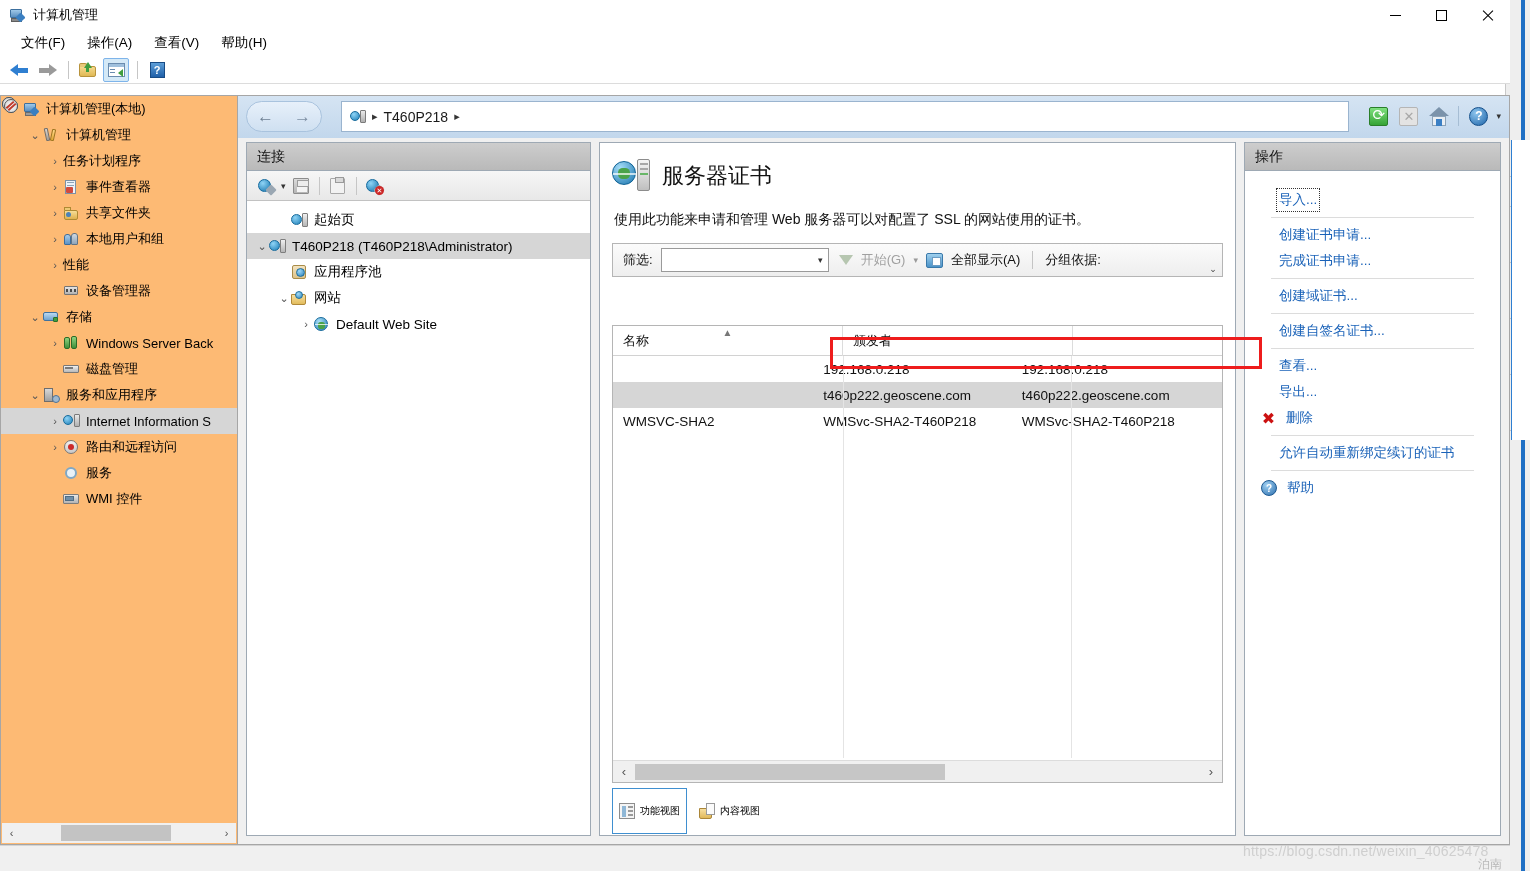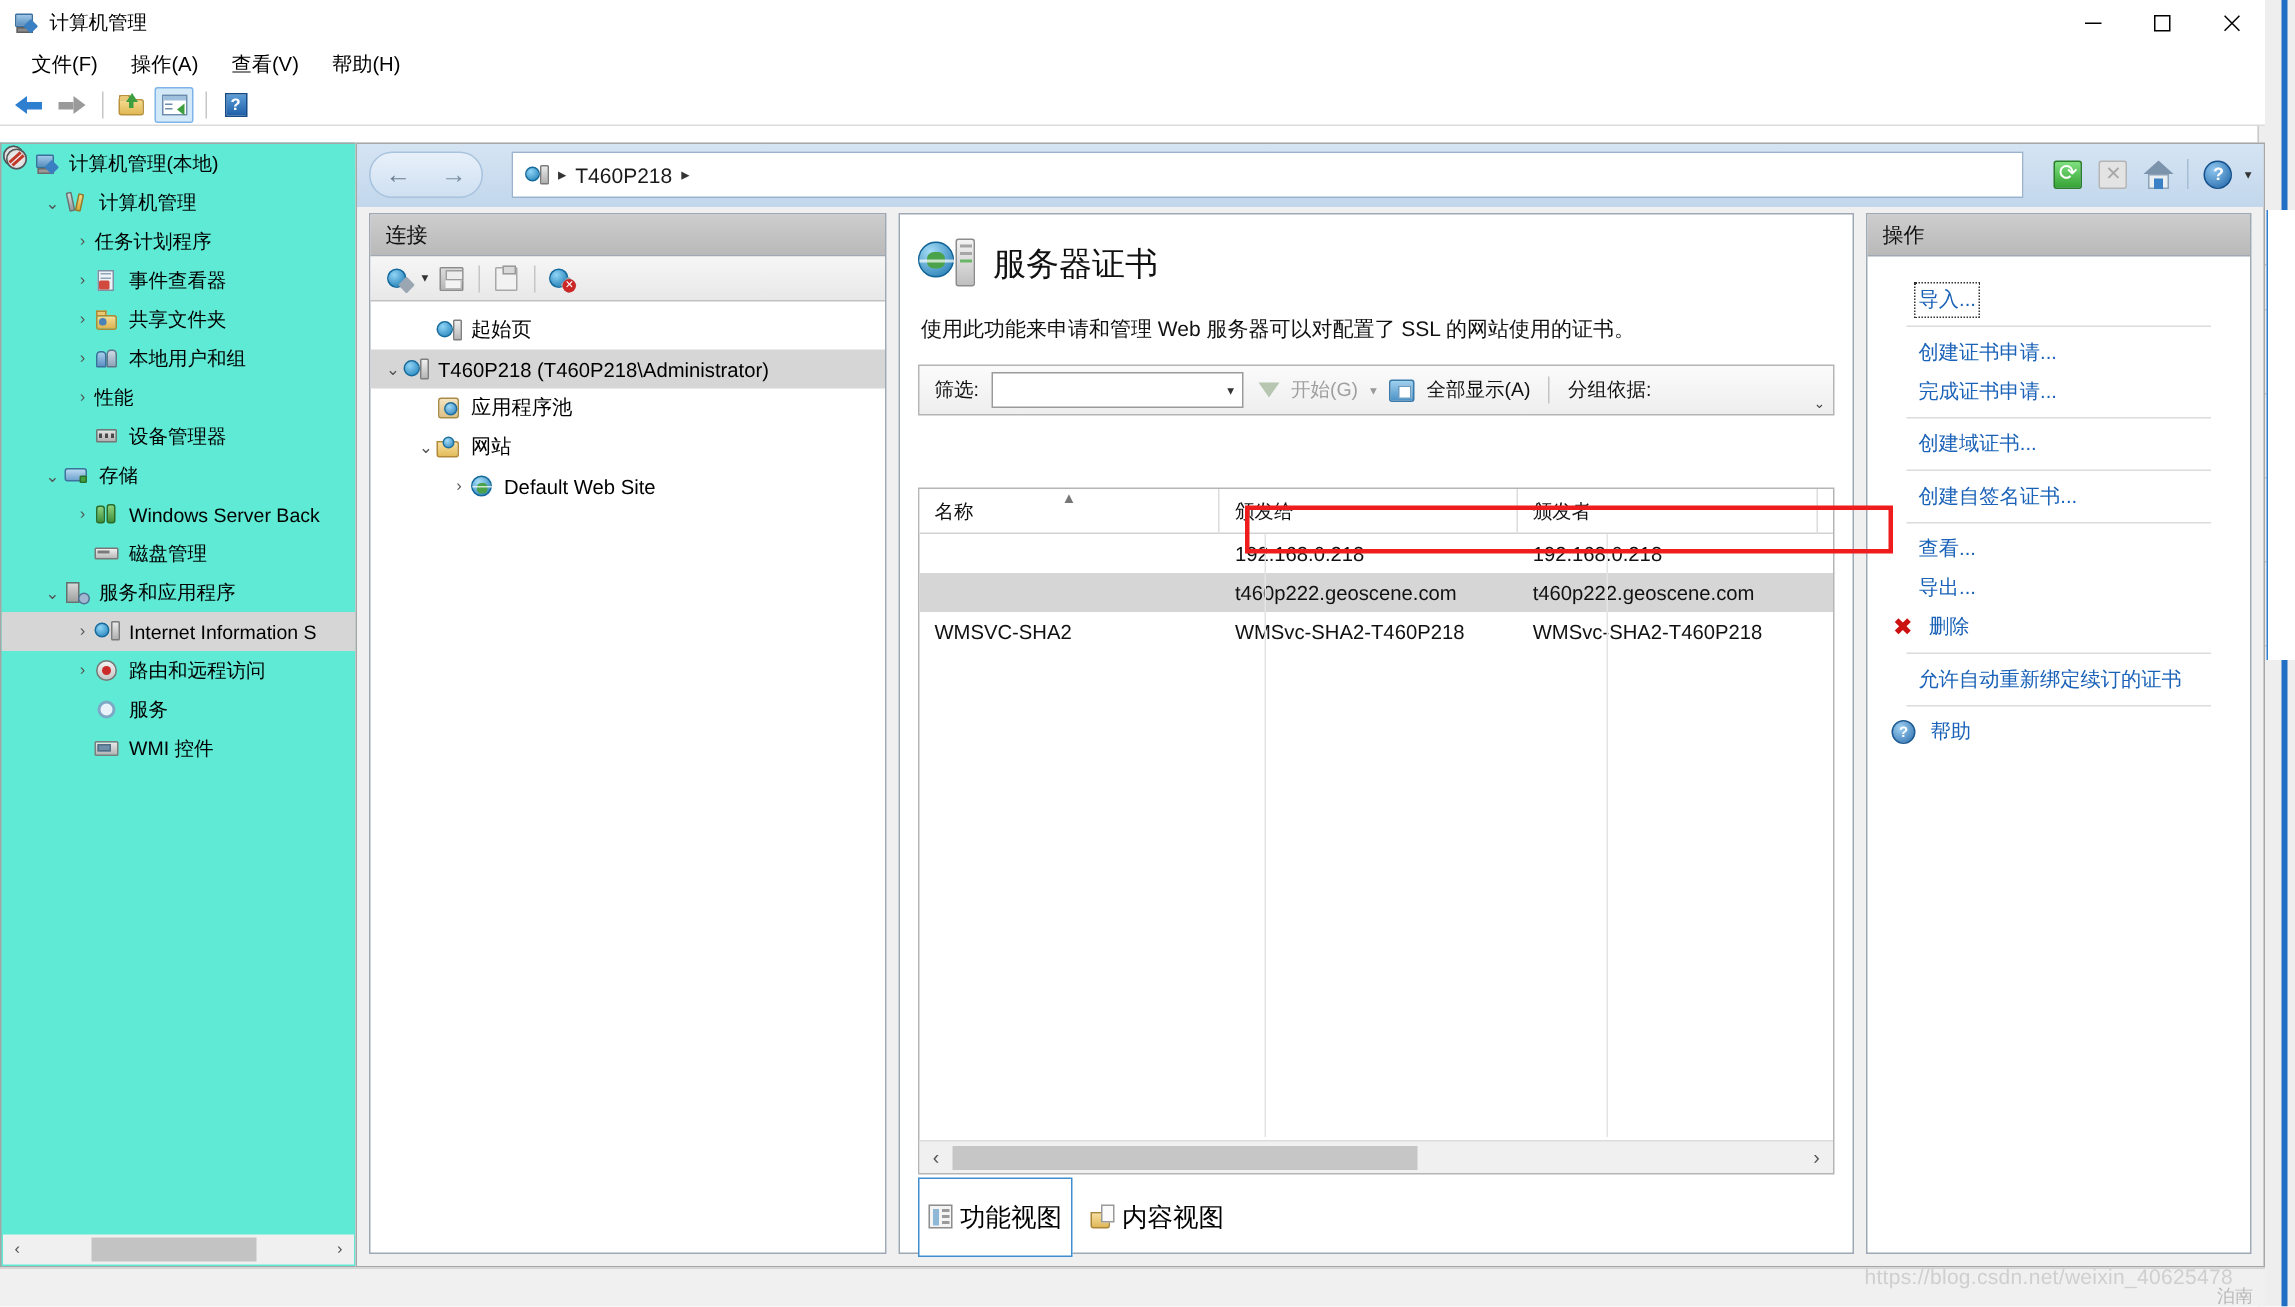--- a/index.html
+++ b/index.html
@@ -137,21 +137,21 @@
 
   .help-ico {
     width: 15px; height: 16px; background: linear-gradient(#5d9ed8,#1f5fa8);
     border: 1px solid #174b85; color: #fff; font-size: 11px; font-weight: bold;
     display: flex; align-items: center; justify-content: center;
   }
 
   
   .tree-pane {
     position: absolute; left: 0; top: 95px; width: 237px; height: 750px;
-    background: #5eead4; border: 1px solid #a6a6a6; border-right: none;
+    background: #fdba74; border: 1px solid #a6a6a6; border-right: none;
   }
   .tree-inner { position: absolute; left:0; top:0; right:0; bottom: 22px; overflow: hidden; }
   .tnode {
     display: flex; align-items: center; height: 26px; padding-right: 4px;
     white-space: nowrap; cursor: default;
   }
   .tnode.sel-gray { background: #d6d6d6; }
   .tnode .exp {
     width: 16px; flex: none; display: flex; align-items: center;
     justify-content: center; color: #555; font-size: 11px;
@@ -503,21 +503,21 @@
   
   .red-box {
     position: absolute; border: 3px solid #ee1c1c; pointer-events: none; z-index: 40;
   }
 
   
   .view-tabs {
     position: absolute; left: 12px; bottom: 10px; height: 28px; display: flex;
     align-items: center; gap: 6px;
   }
-  .vtab { display: flex; align-items: center; gap: 5px; padding: 14px 6px; font-size: 17px; }
+  .vtab { display: flex; align-items: center; gap: 5px; padding: 14px 6px; font-size: 10px; }
   .vtab.active { border: 1px solid #3f8fd0; background: #ffffff; }
   .vt-ico1 { width: 16px; height: 16px; background: #f4f4f4; border: 1px solid #8d8d8d;
     position: relative; }
   .vt-ico1:before { content:''; position:absolute; left:2px; top:2px; width:4px; height:11px;
     background:#8fb7d6; }
   .vt-ico1:after { content:''; position:absolute; left:8px; top:2px; width:5px; height:2px;
     background:#9a9a9a; box-shadow: 0 4px 0 #9a9a9a, 0 8px 0 #9a9a9a; }
   .vt-ico2 { width: 16px; height: 16px; position: relative; }
   .vt-ico2 .fd { position:absolute; left:0; bottom:0; width:13px; height:11px;
     background:linear-gradient(#f7dfa0,#e0b85a); border:1px solid #ab8638; border-radius:0 2px 2px 2px; }
@@ -947,23 +947,20 @@
         <span class="fb-vsep"></span>
         <span class="fb-txt">分组依据:</span>
         <span class="fb-expander">⌄</span>
       </div>
 
       <div class="tbl-wrap">
         <div class="tbl-head" id="tbl-head">
             <div class="th c1">
               <span>名称</span>
               <span class="sortind">▲</span>
-            </div>
-            <div class="th c2">
-              <span>颁发给</span>
             </div>
             <div class="th c3">
               <span>颁发者</span>
             </div>
             <div class="th c4">
               <span></span>
             </div>
           </div>
         <div id="tbl-body">
             <div class="trow">

